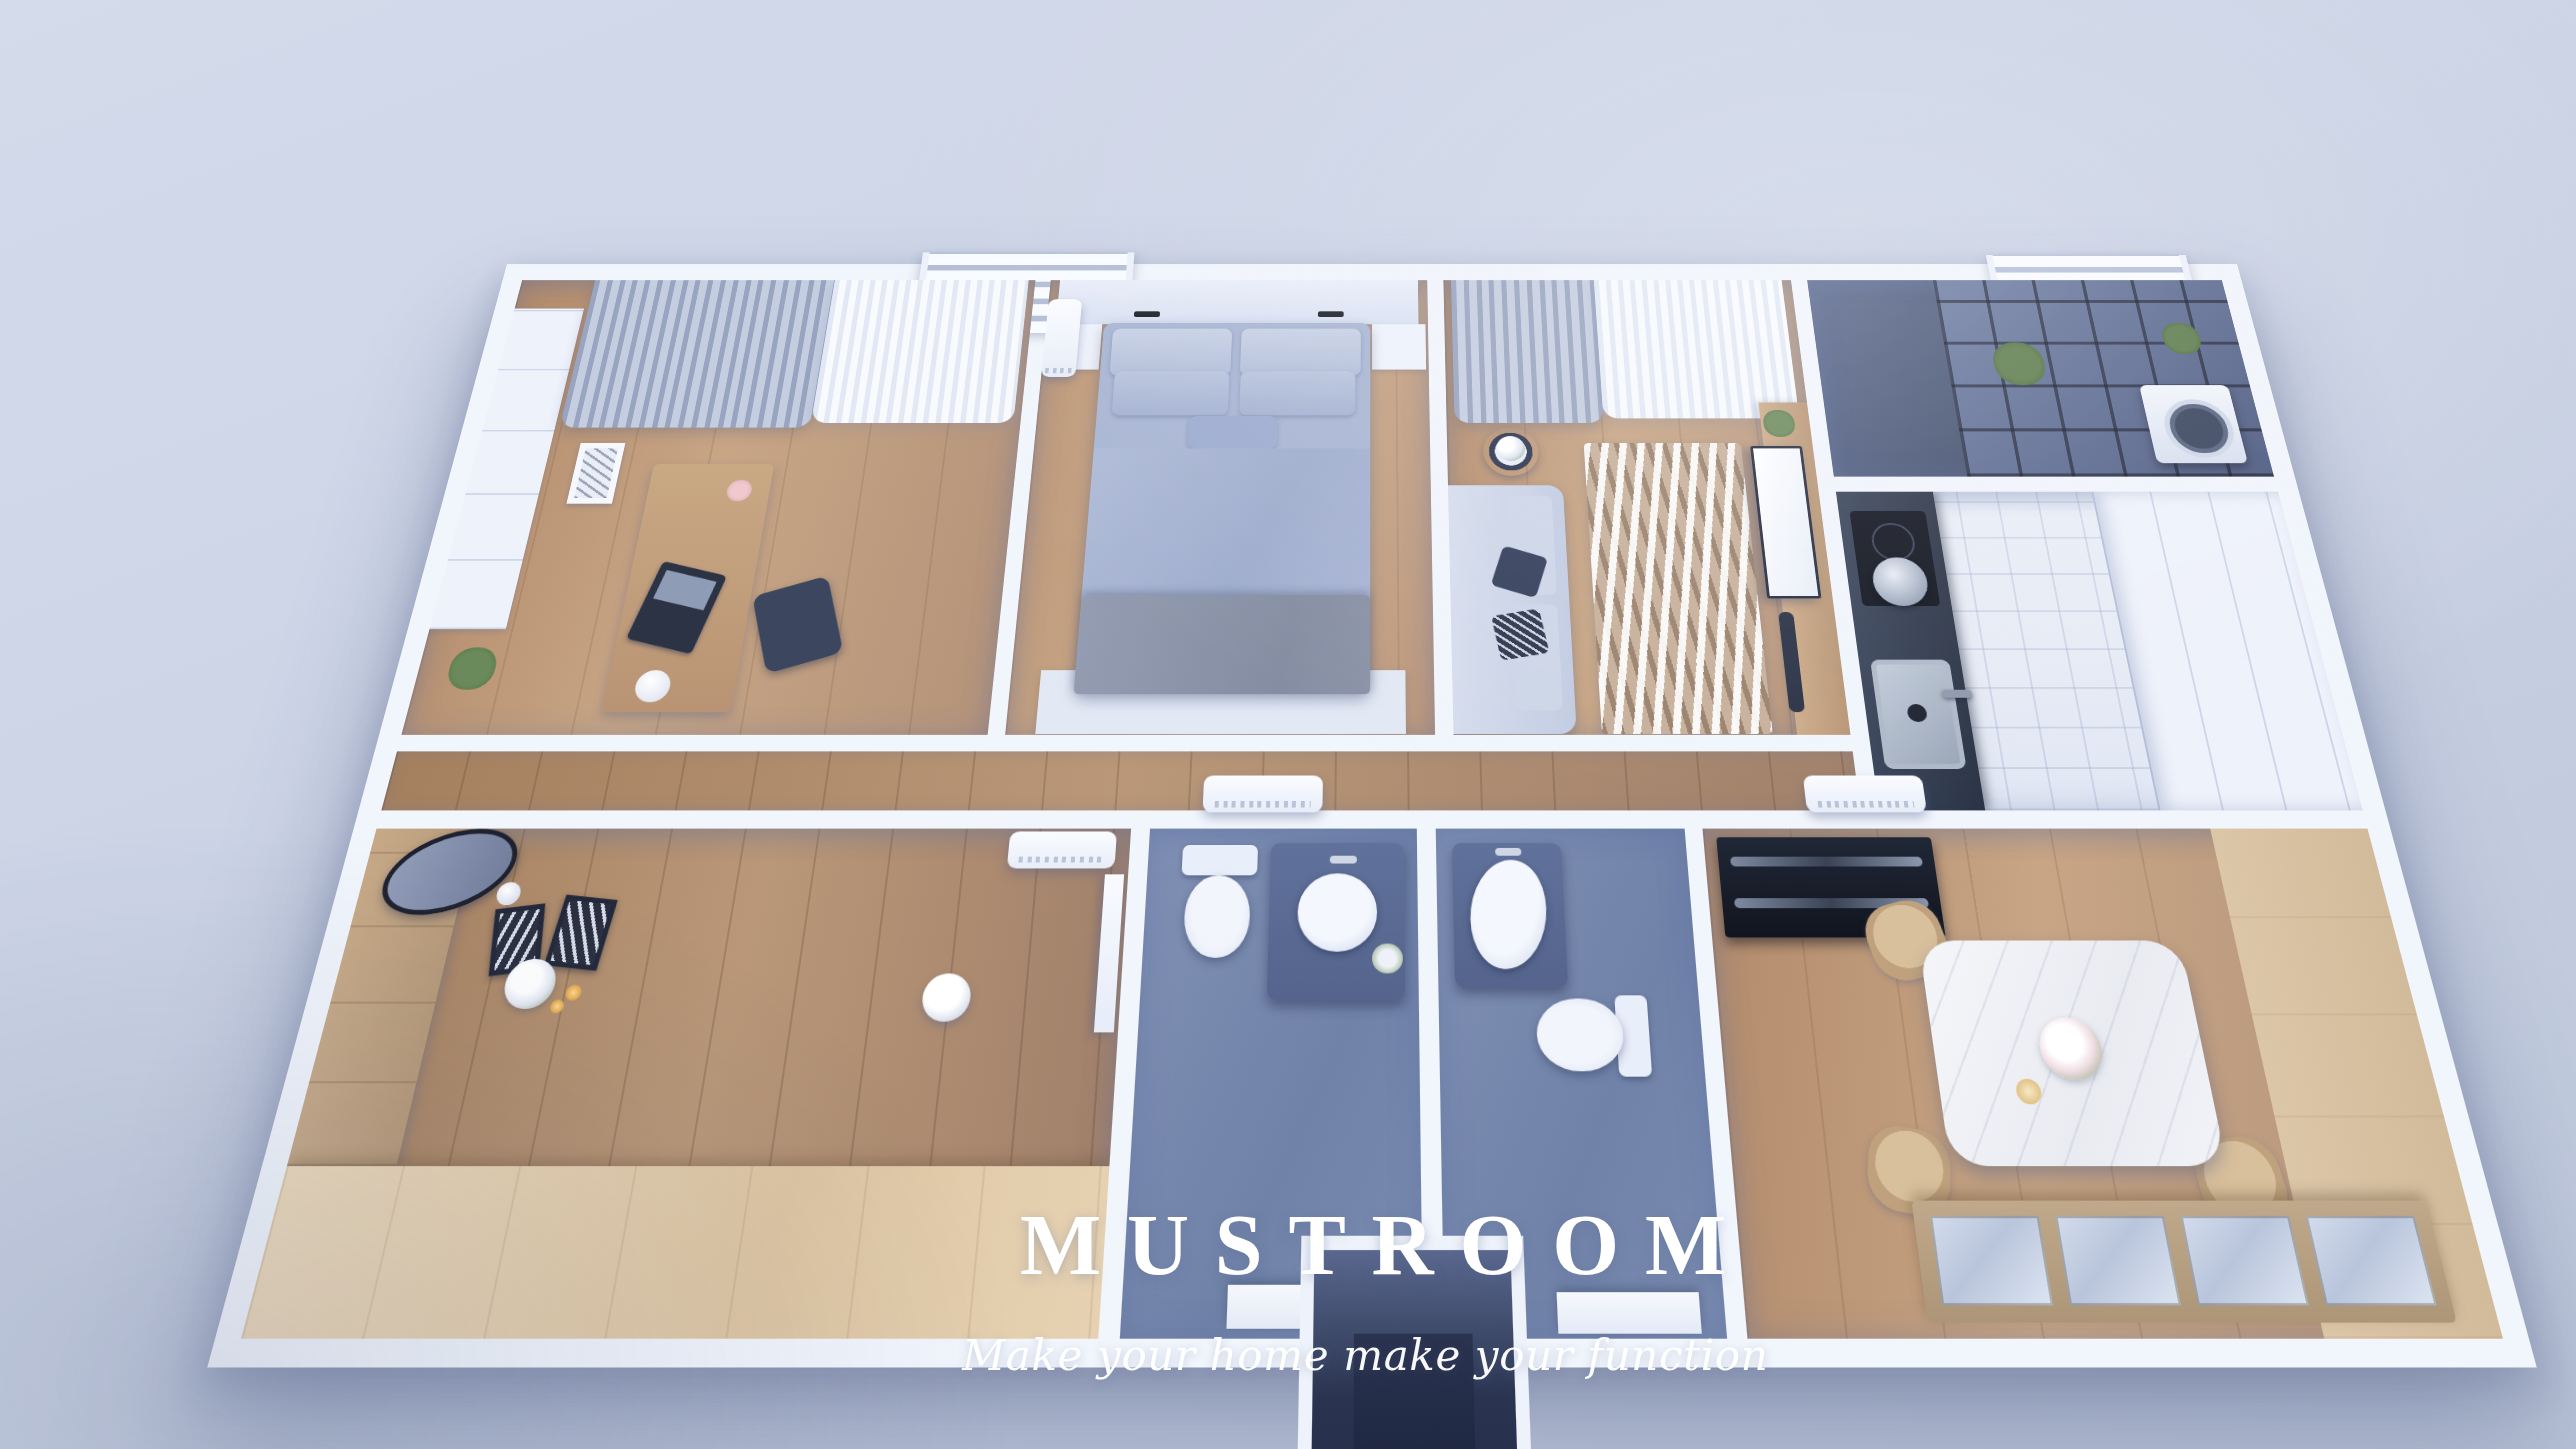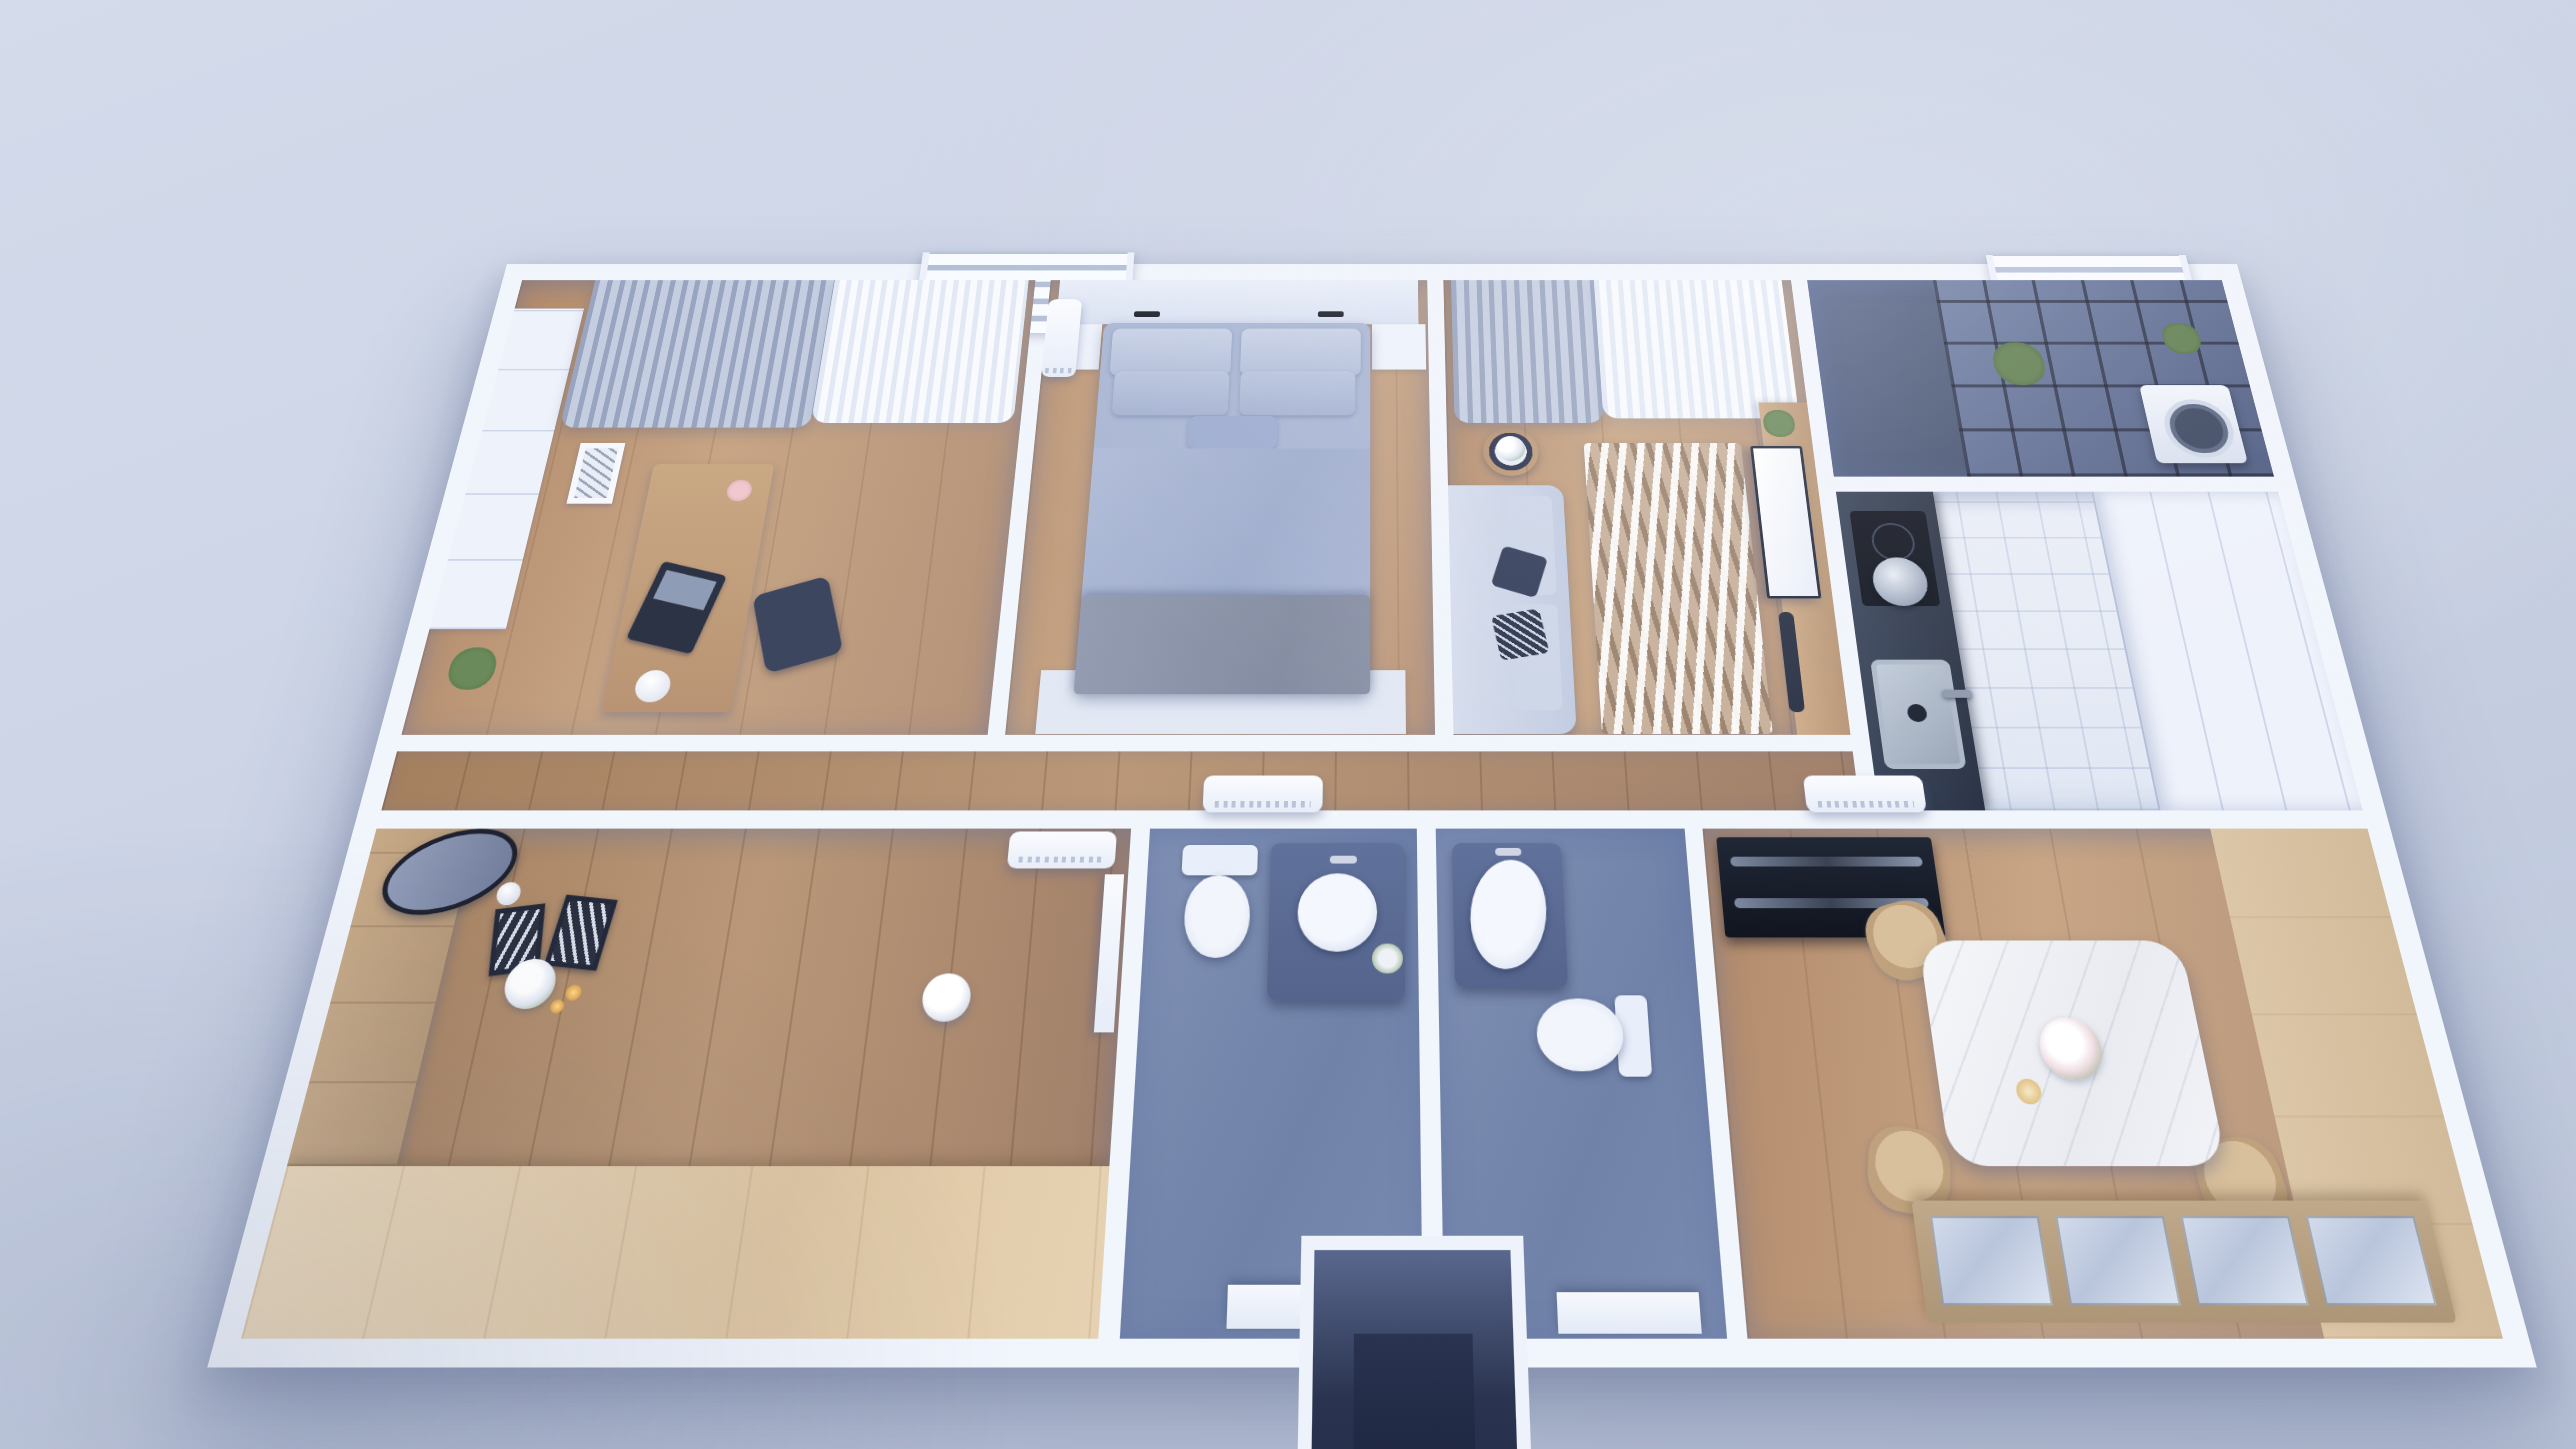--- a/index.html
+++ b/index.html
@@ -221,15 +221,17 @@
         <div class="glasspane" style="position:absolute;left:357px;top:13.4px;width:99px;height:75px;"></div>
       </div>
     </div>
 
     <div class="f" style="left:959px;top:1073px;width:201px;height:295px;background:linear-gradient(#5f6d94,#2a3450 45%,#1d2540);box-shadow:inset 0 0 0 12px #eef2fa;z-index:6;">
       <div style="position:absolute;left:48px;top:81px;width:105px;height:215px;background:linear-gradient(#2a3350,#121a30);"></div>
     </div>
 
   </div>
 
+  <div class="brand-title">MUSTROOM</div>
+  <div class="brand-tagline">Make your home make your function</div>
 
 </div>
 
 
 </body></html>

